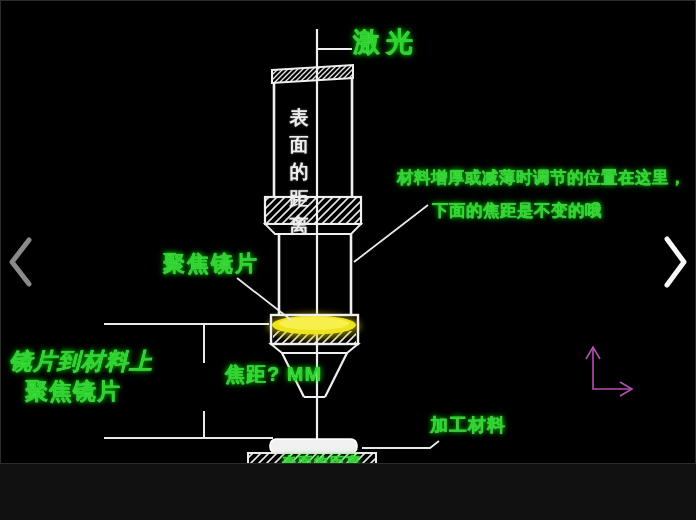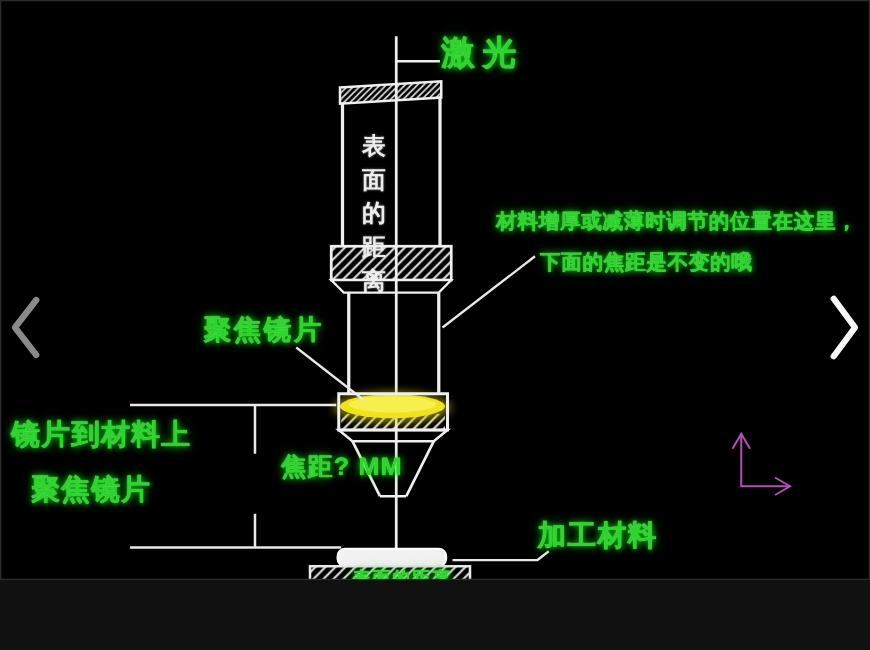--- a/index.html
+++ b/index.html
@@ -11,24 +11,24 @@
   #diagram-svg{position:absolute;left:0;top:0;}
   .glabel{
     position:absolute;color:#2fd32f;font-weight:bold;white-space:nowrap;
     text-shadow:0 0 1px #8dff8d,0 0 5px rgba(0,255,0,.8),0 0 9px rgba(0,200,0,.5);
     line-height:1.15;user-select:none;
   }
   .laser-label{left:352px;top:26px;font-size:27px;letter-spacing:6px;}
   .note1{left:396px;top:167px;font-size:16.5px;letter-spacing:.5px;}
   .note2{left:431px;top:200px;font-size:16.5px;letter-spacing:.5px;}
   .focuslens{left:162px;top:250px;font-size:22px;letter-spacing:2px;}
-  .dist1{left:8px;top:333px;font-size:23px;letter-spacing:1px;}
+  .dist1{left:8px;top:347px;font-size:23px;letter-spacing:1px;font-style:italic;}
   .dist2{left:24px;top:377px;font-size:23px;letter-spacing:1px;}
   .focal{left:176px;top:362px;font-size:20px;letter-spacing:1px;padding-left:48px;}
-  .workpiece{left:429px;top:414px;font-size:23px;letter-spacing:1px;}
+  .workpiece{left:429px;top:414px;font-size:18px;letter-spacing:1px;}
   .worktable{left:281px;top:453px;font-size:14px;letter-spacing:2px;}
   .tube-label{
     position:absolute;left:285px;top:103px;width:26px;
     color:#ededed;font-weight:bold;font-size:19px;line-height:27px;
     word-break:break-all;text-align:center;white-space:normal;
     text-shadow:0 0 2px rgba(255,255,255,.55);user-select:none;
   }
   .nav{
     position:absolute;top:232px;width:34px;height:58px;cursor:pointer;
     display:flex;align-items:center;justify-content:center;

